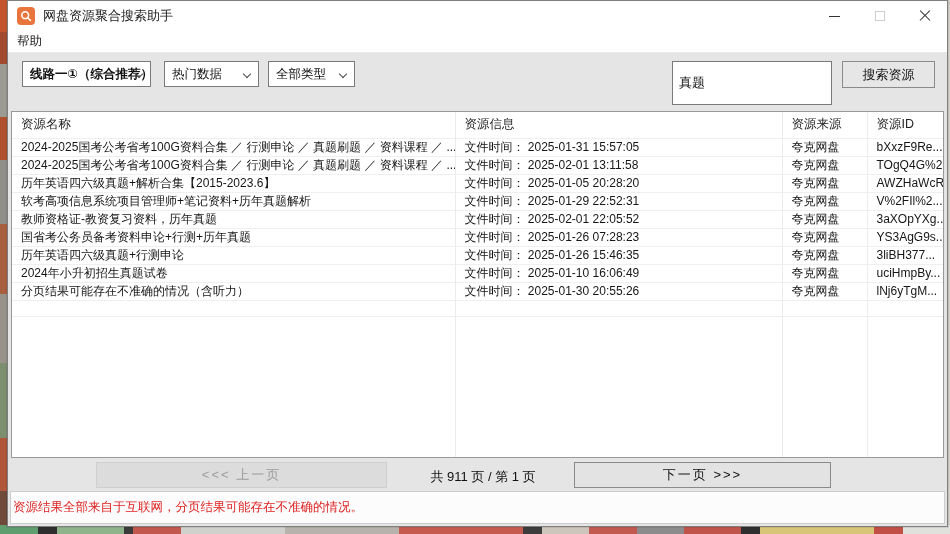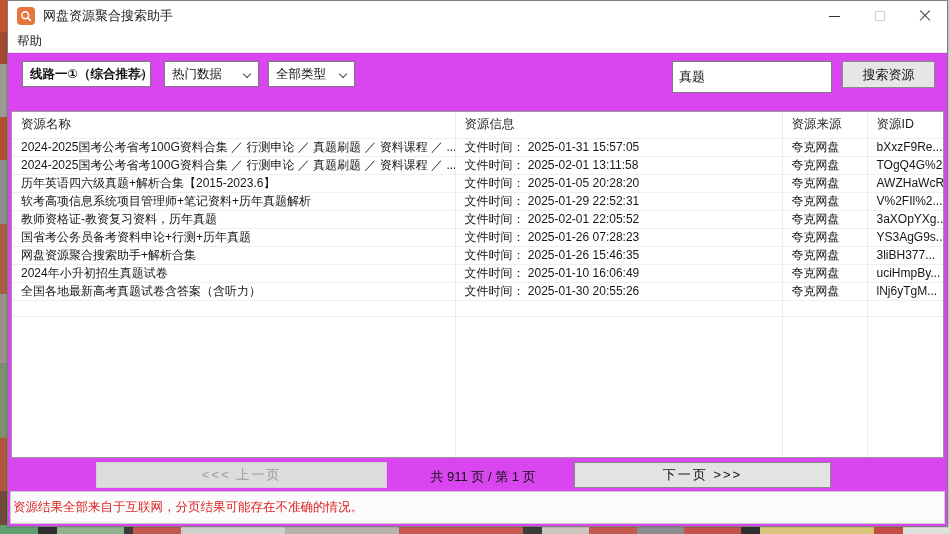--- a/index.html
+++ b/index.html
@@ -21,21 +21,21 @@
   .wallpaper-left {
     position:absolute; left:0; top:0; width:7px; height:534px;
     background:linear-gradient(180deg,
       #c4542e 0 6%, #a34a31 6% 12%, #9b9b94 12% 22%, #b0502f 22% 30%,
       #8f8e88 30% 42%, #a85f3f 42% 55%, #97928a 55% 68%, #7e8f6f 68% 82%,
       #b0563a 82% 92%, #6f4a3a 92% 100%);
   }
 
   .window {
     position:absolute; left:7px; top:0; width:941px; height:527px;
-    background:#d946ef; border:1px solid #7f7f7f;
+    background:#e5e5e5; border:1px solid #7f7f7f;
     box-shadow:0 0 0 1px rgba(0,0,0,.08);
   }
 
   
   .titlebar { height:30px; background:#ffffff; display:flex; align-items:center; position:relative; }
   .app-icon {
     width:18px; height:18px; margin-left:9px; border-radius:4px; background:#E8763C;
     display:flex; align-items:center; justify-content:center; flex:0 0 auto;
   }
   .titlebar-title { margin-left:8px; font-size:13px; color:#222; }
@@ -61,21 +61,21 @@
     overflow:hidden; white-space:nowrap;
   }
   .combo .chev {
     position:absolute; right:8px; top:9px; width:6px; height:6px;
     border-right:1.4px solid #4a4a4a; border-bottom:1.4px solid #4a4a4a; transform:rotate(45deg);
   }
   .combo-line { left:6px; width:129px; font-weight:bold; }
   .combo-data { left:148px; width:95px; }
   .combo-type { left:252px; width:87px; }
   .search-input {
-    position:absolute; left:656px; top:8px; width:160px; height:32px;
+    position:absolute; left:656px; top:8px; width:160px; height:44px;
     border:1px solid #7a7a7a; background:#fff; font-size:13px; padding:0 6px;
     font-family:"Liberation Sans","DejaVu Sans",sans-serif; color:#111;
   }
   .search-btn {
     position:absolute; left:826px; top:8px; width:93px; height:27px;
     background:#e6e6e6; border:1px solid #8a8a8a; font-size:13px; color:#111;
     display:flex; align-items:center; justify-content:center;
   }
 
   
@@ -222,33 +222,33 @@
     <td>夸克网盘</td>
     <td>3aXOpYXg...</td>
   </tr>
           <tr>
     <td>国省考公务员备考资料申论+行测+历年真题</td>
     <td>文件时间： 2025-01-26 07:28:23</td>
     <td>夸克网盘</td>
     <td>YS3AgG9s...</td>
   </tr>
           <tr>
-    <td>网盘资源聚合搜索助手+解析合集</td>
+    <td>历年英语四六级真题+行测申论</td>
     <td>文件时间： 2025-01-26 15:46:35</td>
     <td>夸克网盘</td>
     <td>3liBH377...</td>
   </tr>
           <tr>
     <td>2024年小升初招生真题试卷</td>
     <td>文件时间： 2025-01-10 16:06:49</td>
     <td>夸克网盘</td>
     <td>uciHmpBy...</td>
   </tr>
           <tr>
-    <td>全国各地最新高考真题试卷含答案（含听力）</td>
+    <td>分页结果可能存在不准确的情况（含听力）</td>
     <td>文件时间： 2025-01-30 20:55:26</td>
     <td>夸克网盘</td>
     <td>lNj6yTgM...</td>
   </tr>
           <tr>
     <td></td>
     <td></td>
     <td></td>
     <td></td>
   </tr>

